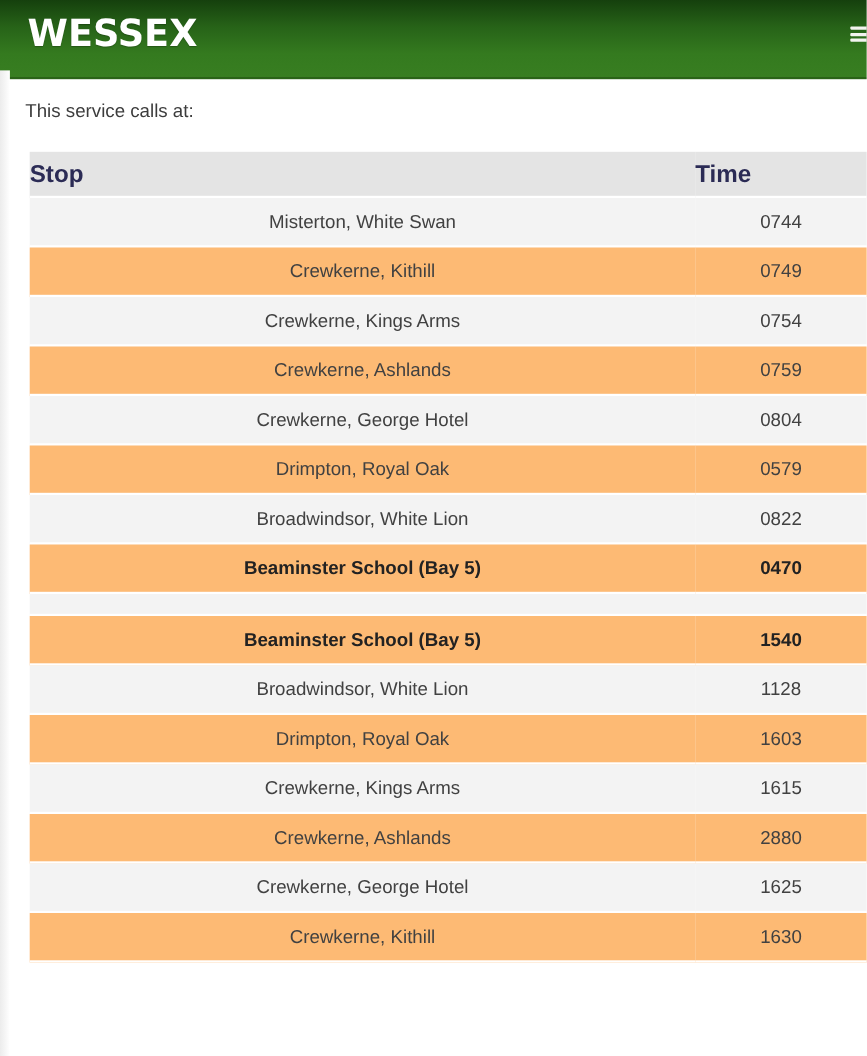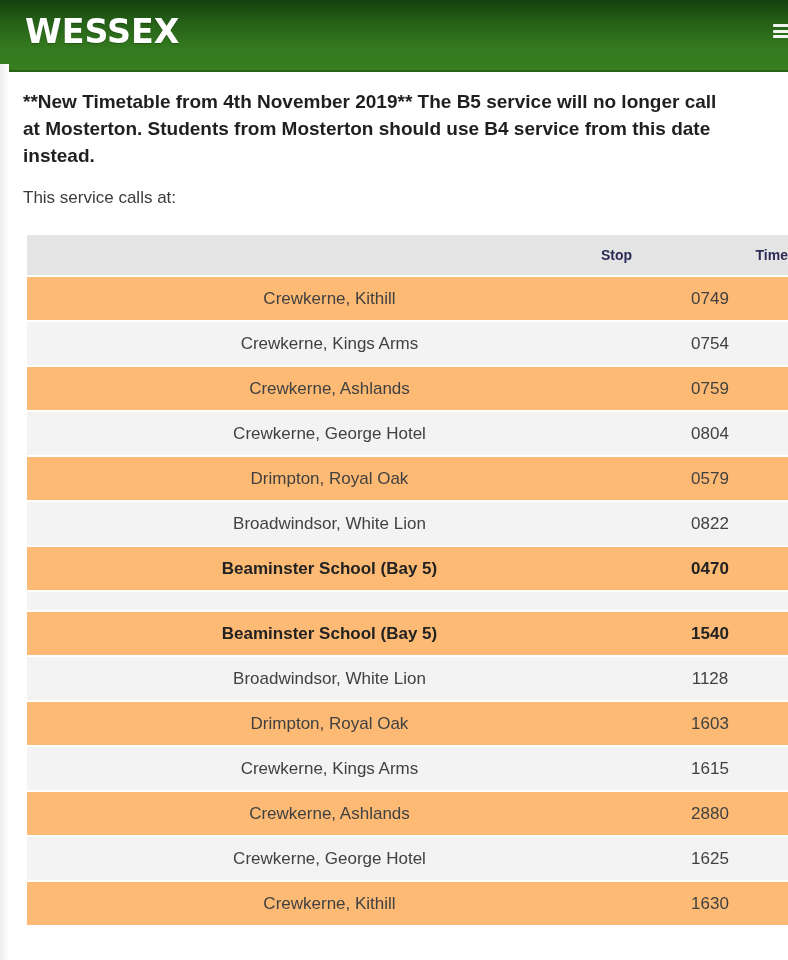--- a/index.html
+++ b/index.html
@@ -72,23 +72,23 @@
     border-collapse: separate;
     border-spacing: 0;
     table-layout: fixed;
   }
   .timetable col.col-stop { width: 79.5%; }
   .timetable col.col-time { width: 20.5%; }
   .timetable th {
     height: 42px;
     background: #e4e4e4;
     color: #2b2b55;
-    font-size: 14px;
+    font-size: 22px;
     font-weight: bold;
-    text-align: right;
+    text-align: left;
     border-bottom: 2px solid #ffffff;
   }
   .timetable td {
     height: 45px;
     font-size: 17px;
     color: #414141;
     text-align: center;
     vertical-align: middle;
     border-bottom: 2px solid #ffffff;
     white-space: nowrap;
@@ -107,35 +107,38 @@
   <div class="menu-button">
     <span class="bar"></span>
     <span class="bar"></span>
     <span class="bar"></span>
   </div>
 </header>
 
 <div class="left-gutter"></div>
 
 <main class="content">
-  <p class="notice">**New Timetable from 4th November 2019** The B5 service will no longer call at Mosterton. Students from Mosterton should use B4 service from this date instead.</p>
   <p class="intro">This service calls at:</p>
 
   <table class="timetable">
     <colgroup>
       <col class="col-stop">
       <col class="col-time">
     </colgroup>
     <thead>
       <tr>
         <th>Stop</th>
         <th>Time</th>
       </tr>
     </thead>
     <tbody>
+        <tr class="shade-a">
+          <td>Misterton, White Swan</td>
+          <td>0744</td>
+        </tr>
         <tr class="shade-b">
           <td>Crewkerne, Kithill</td>
           <td>0749</td>
         </tr>
         <tr class="shade-a">
           <td>Crewkerne, Kings Arms</td>
           <td>0754</td>
         </tr>
         <tr class="shade-b">
           <td>Crewkerne, Ashlands</td>

